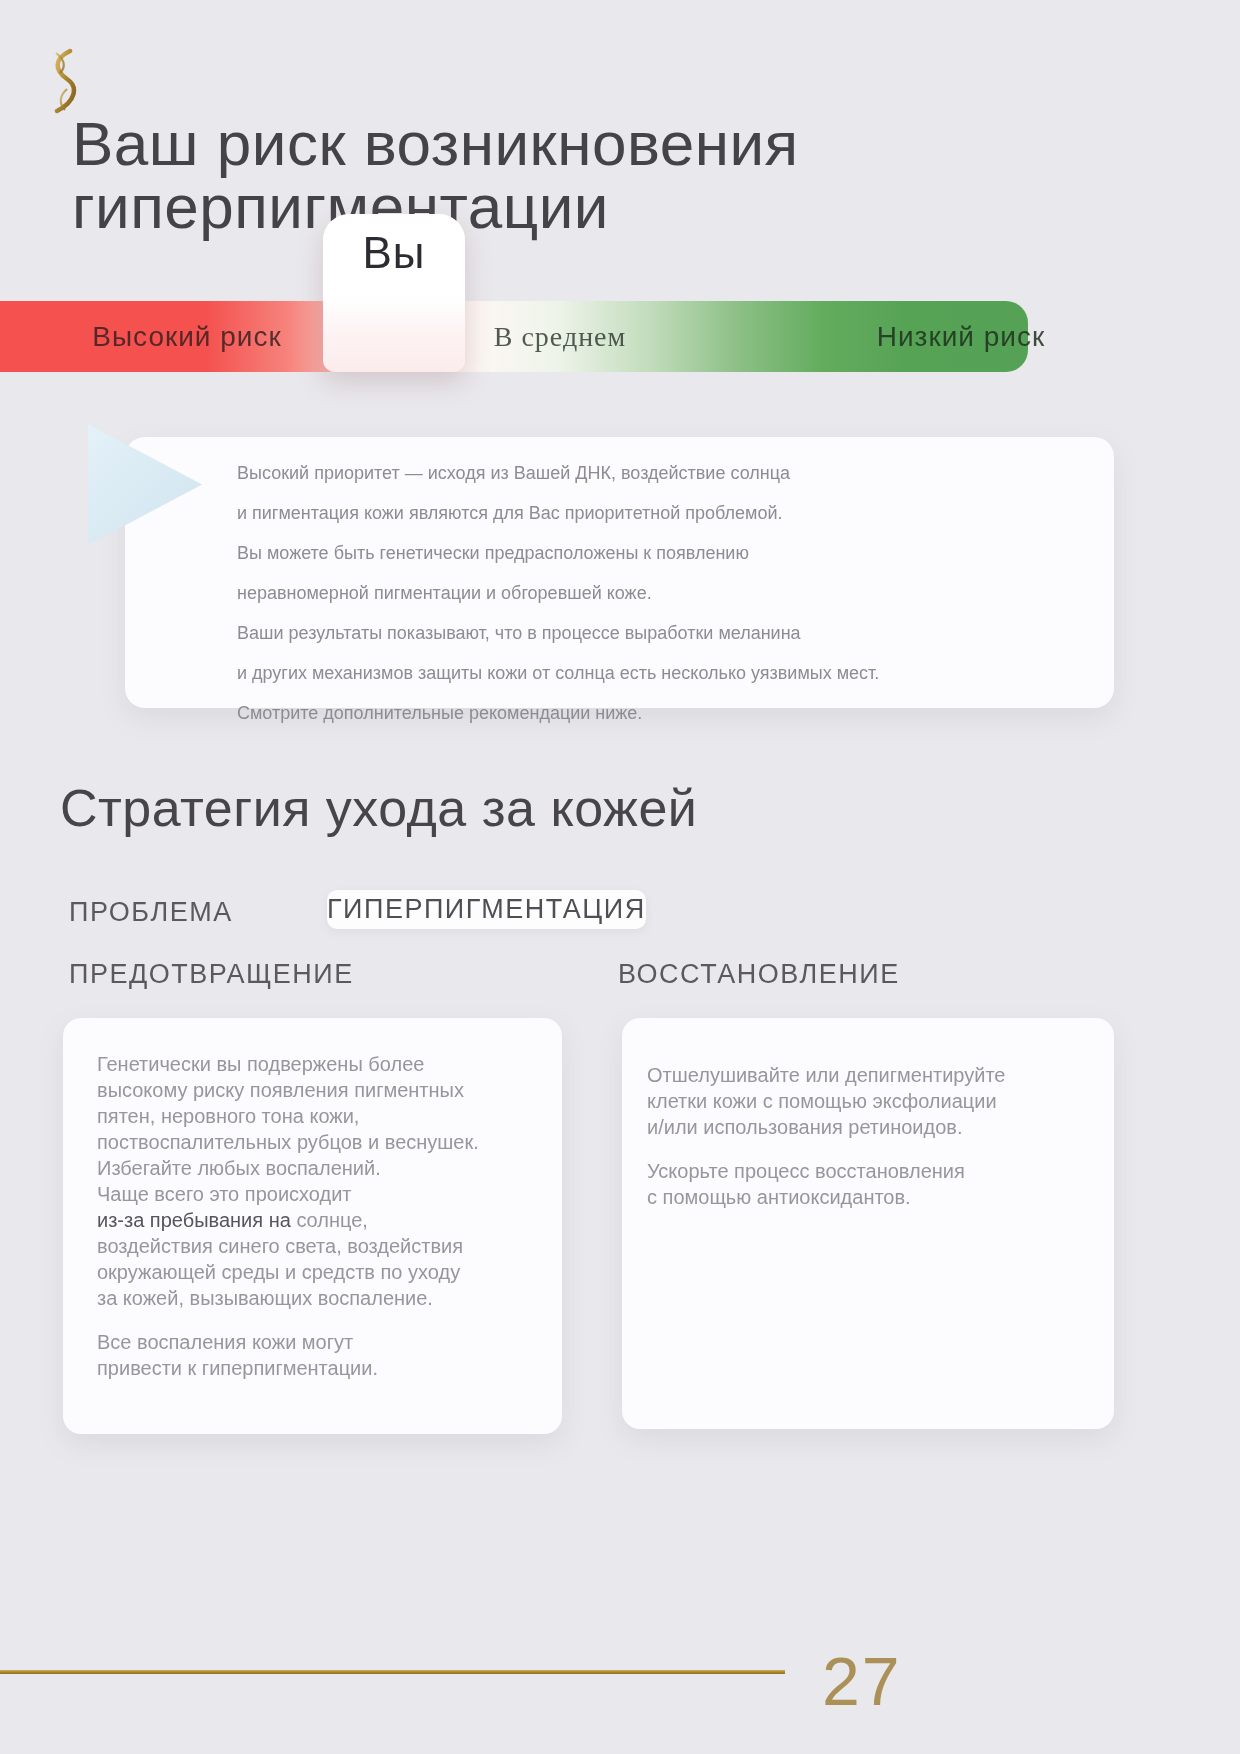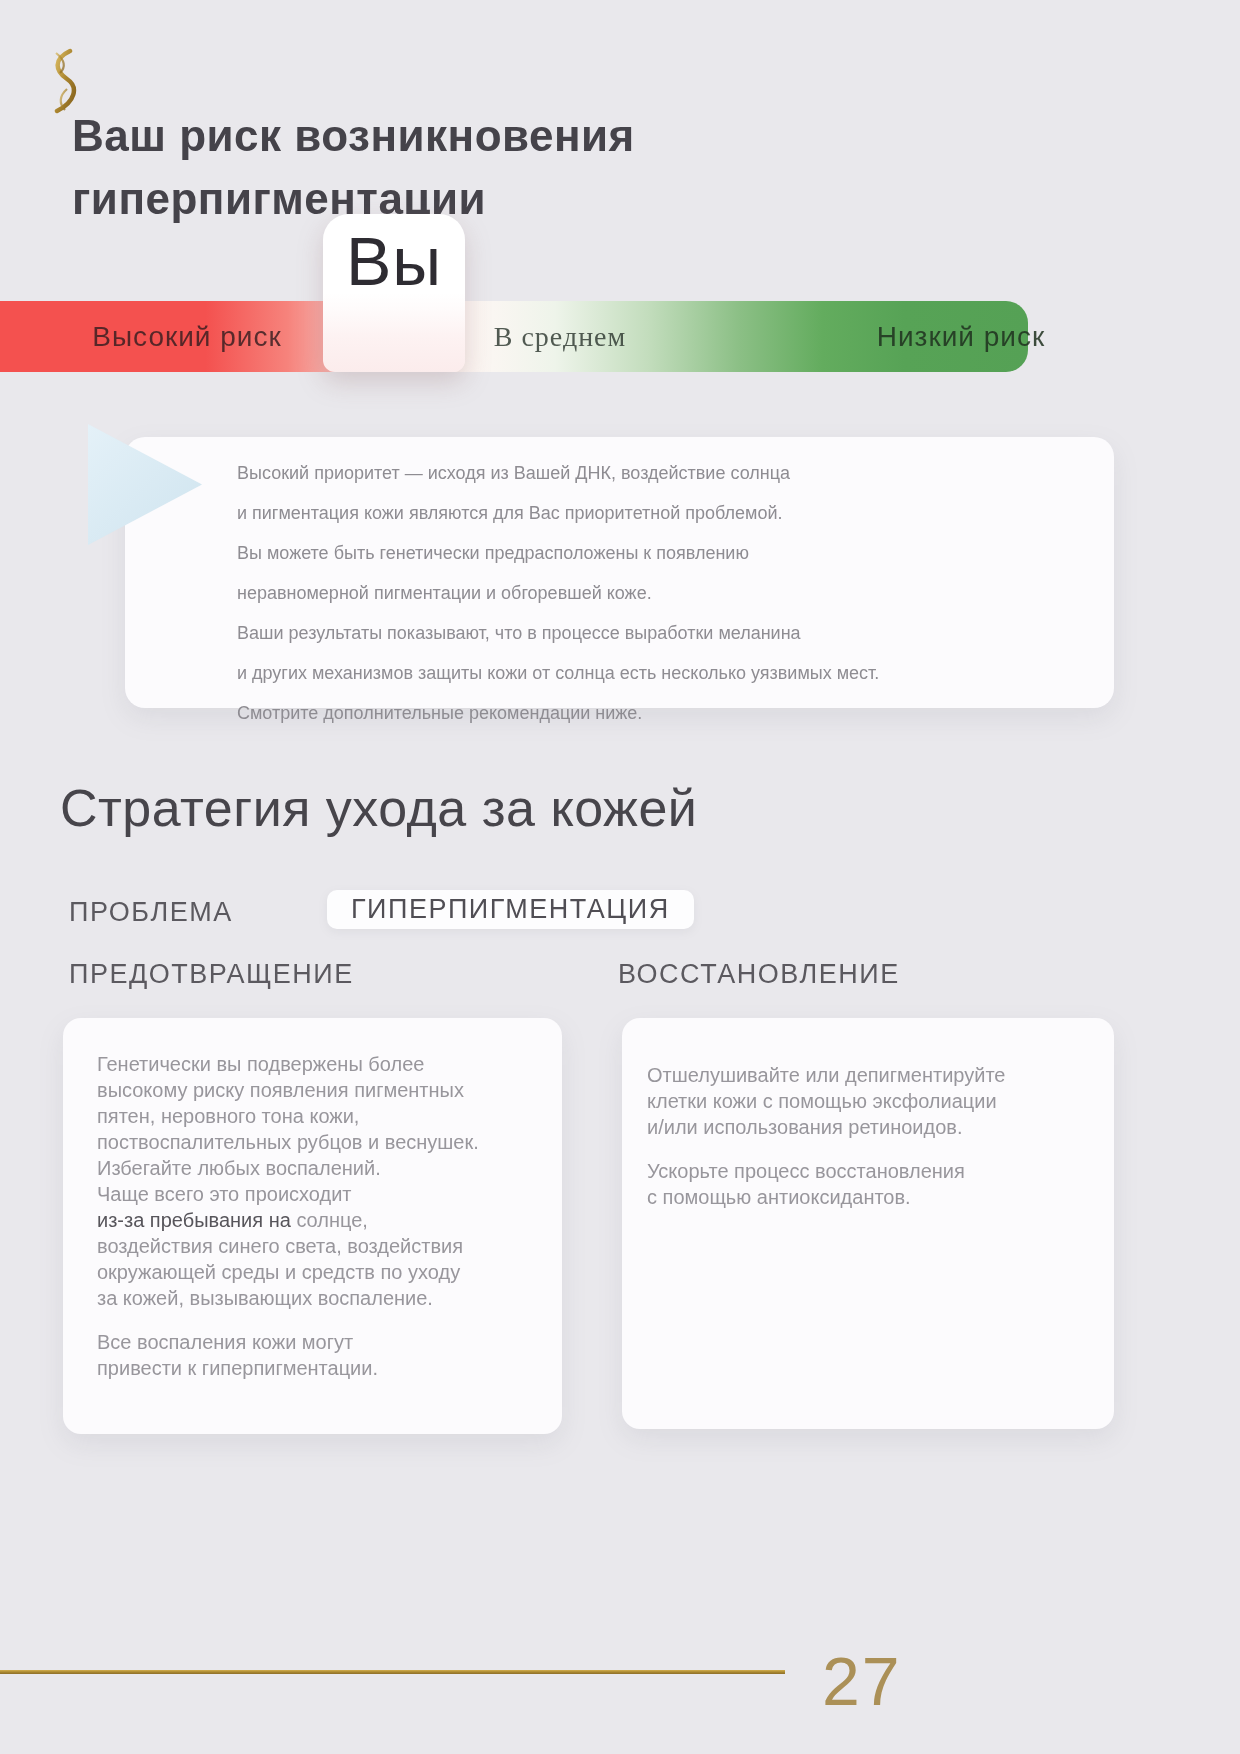--- a/index.html
+++ b/index.html
@@ -1,62 +1,62 @@
 <!DOCTYPE html>
 <html><head>
 <meta charset="utf-8">
 <style>
   html,body{margin:0;padding:0;background:#e9e8ec;}
   body{width:1240px;height:1754px;font-family:"Liberation Sans","DejaVu Sans",sans-serif;}
   .page{position:relative;width:1240px;height:1754px;background:#e9e8ec;overflow:hidden;}
 
   
   .logo{position:absolute;left:46px;top:48px;width:34px;height:66px;}
-  .title{position:absolute;left:72px;top:104px;font-size:44px;line-height:63px;
-         font-weight:700;letter-spacing:.5px;color:#45434a;}
+  .title{position:absolute;left:72px;top:112px;font-size:62px;line-height:63px;
+         font-weight:400;letter-spacing:.5px;color:#45434a;}
 
   
   .bar{position:absolute;left:0;top:301px;width:1028px;height:71px;z-index:1;
        border-radius:0 22px 22px 0;
        background:linear-gradient(90deg,
          #f4514f 0%,#f4514f 20%,#f6837c 28%,#fbd9d6 36%,#fdf1ef 42%,
          #faf6f2 48%,#eef4ea 54%,#c3ddbd 63%,#8bbf85 72%,#63ac5e 80%,
          #57a356 88%,#55a155 100%);}
   .bar-label{position:absolute;top:50%;transform:translate(-50%,-50%);
        font-size:28px;font-weight:300;letter-spacing:1px;white-space:nowrap;}
   .bar-label.high{left:187px;color:rgba(52,29,32,.82);}
   .bar-label.mid{left:560px;color:rgba(52,62,54,.85);font-family:Liberation Serif, serif;}
   .bar-label.low{left:961px;color:rgba(30,48,31,.85);}
 
   .marker{position:absolute;left:323px;top:214px;width:142px;height:158px;z-index:2;
        border-radius:26px 26px 12px 12px;
        background:linear-gradient(180deg,#ffffff 0%,#ffffff 50%,#fefafa 62%,#fdf2f2 78%,#fbecec 100%);
        box-shadow:0 10px 26px rgba(150,115,120,.28);
        display:flex;justify-content:center;align-items:flex-start;}
-  .marker span{font-size:68px;font-weight:200;color:#2e2c32;margin-top:8px;letter-spacing:1px;text-align:center;}
+  .marker span{font-size:44px;font-weight:200;color:#2e2c32;margin-top:14px;letter-spacing:1px;text-align:center;}
 
   
   .triangle{position:absolute;left:88px;top:424px;width:114px;height:121px;z-index:4;
        background:linear-gradient(135deg,#e4f1f8,#cfe4ef);
        clip-path:polygon(0 0,100% 50%,0 100%);
        filter:drop-shadow(8px 10px 10px rgba(110,120,135,.28));}
 
   
   .card{background:#fcfbfd;border-radius:20px;box-shadow:0 10px 26px rgba(125,120,140,.13);}
   .summary-card{position:absolute;left:125px;top:437px;width:989px;height:271px;z-index:2;}
   .summary-card p{margin:0;padding:16px 40px 0 112px;font-size:18px;line-height:40px;
        color:#8e8c92;white-space:pre-line;}
 
   
   .strategy-heading{position:absolute;left:60px;top:778px;font-size:52px;font-weight:200;
        letter-spacing:.5px;color:#47454b;}
   .row-label{position:absolute;font-size:27px;font-weight:300;letter-spacing:1.5px;color:#5b595f;white-space:nowrap;}
   .problem-label{left:69px;top:897px;}
   .problem-pill{position:absolute;left:327px;top:890px;height:39px;background:#fdfdfe;
-       border-radius:10px;display:flex;align-items:center;padding:0 24px;
+       border-radius:10px;display:flex;align-items:center;padding:0 0;
        box-shadow:0 3px 10px rgba(130,125,140,.10);}
   .problem-pill span{font-size:27px;font-weight:300;letter-spacing:1.5px;color:#504e54;white-space:nowrap;}
   .prevention-label{left:69px;top:959px;}
   .recovery-label{left:618px;top:959px;}
 
   
   .prevention-card{position:absolute;left:63px;top:1018px;width:499px;height:416px;border-radius:18px;}
   .recovery-card{position:absolute;left:622px;top:1018px;width:492px;height:411px;border-radius:18px;}
   .bodytext{font-size:20px;line-height:26px;color:#98969c;white-space:pre-line;margin:0;}
   .prevention-card .inner{padding:33px 22px 0 34px;}

